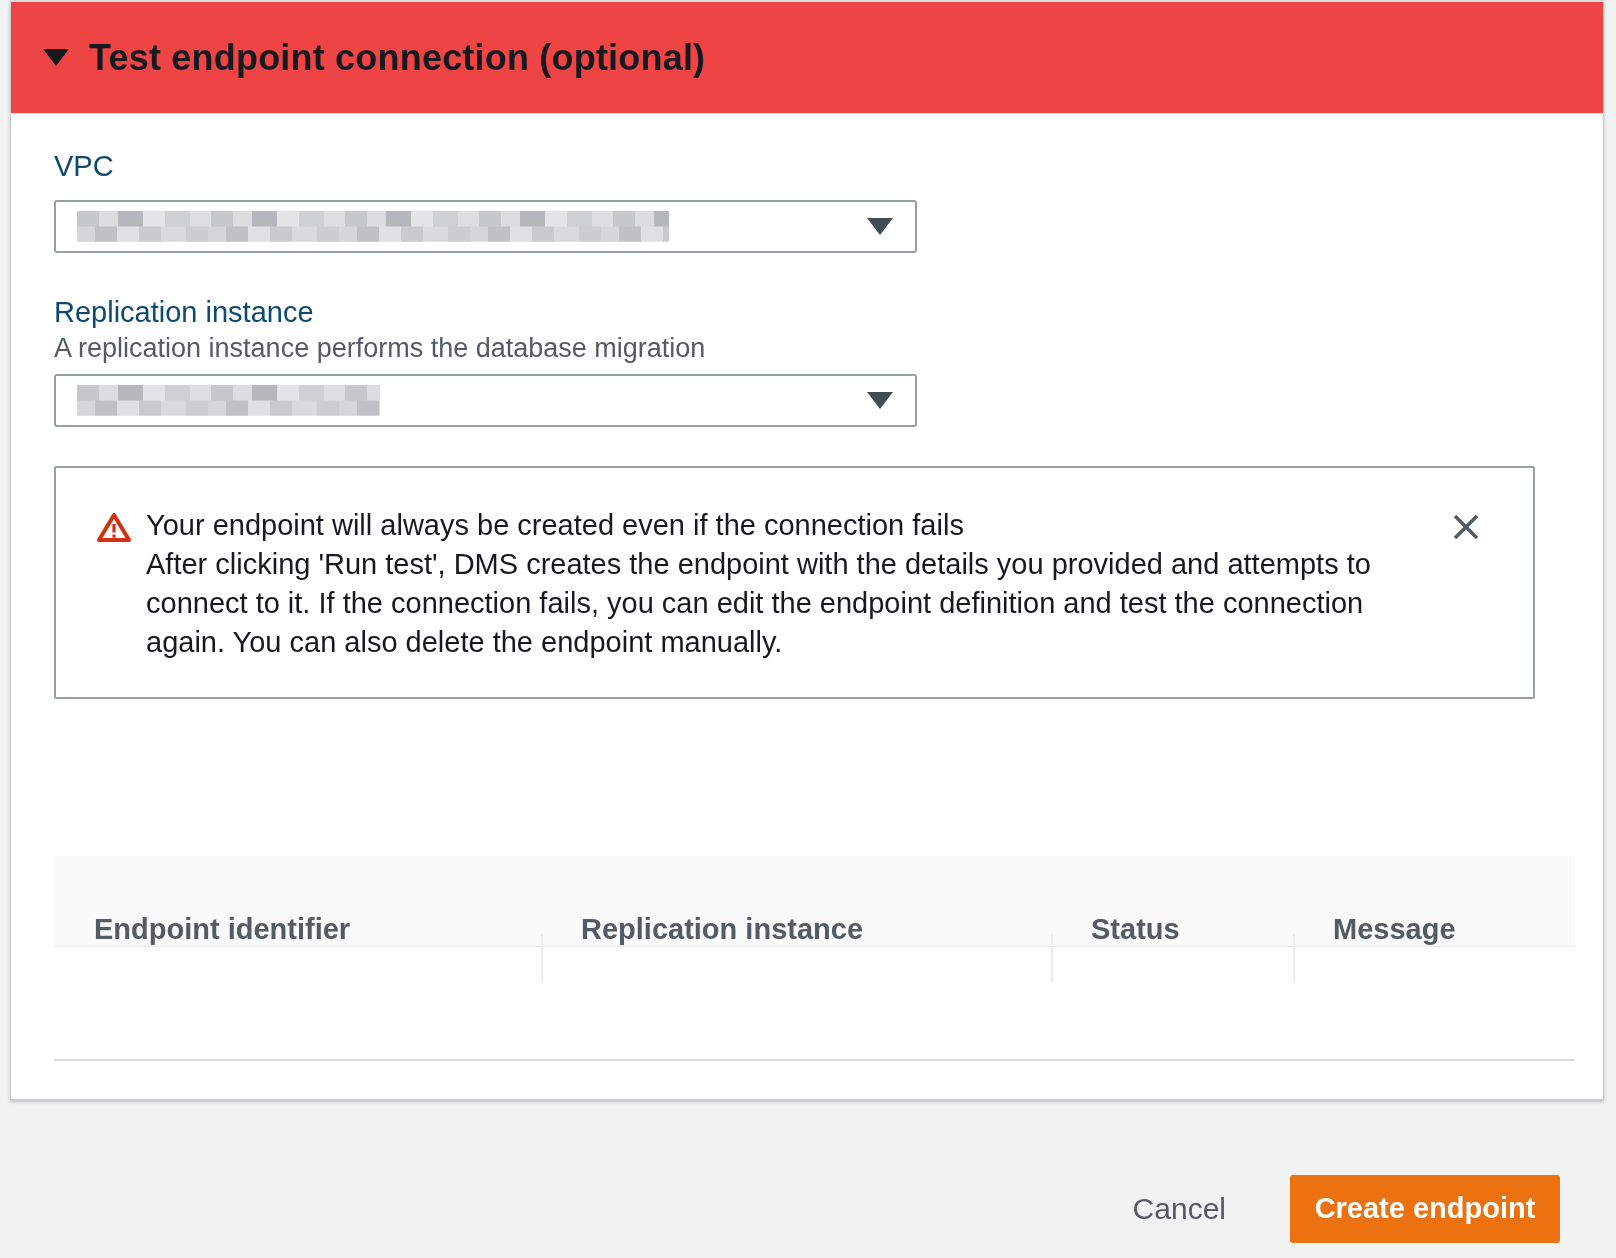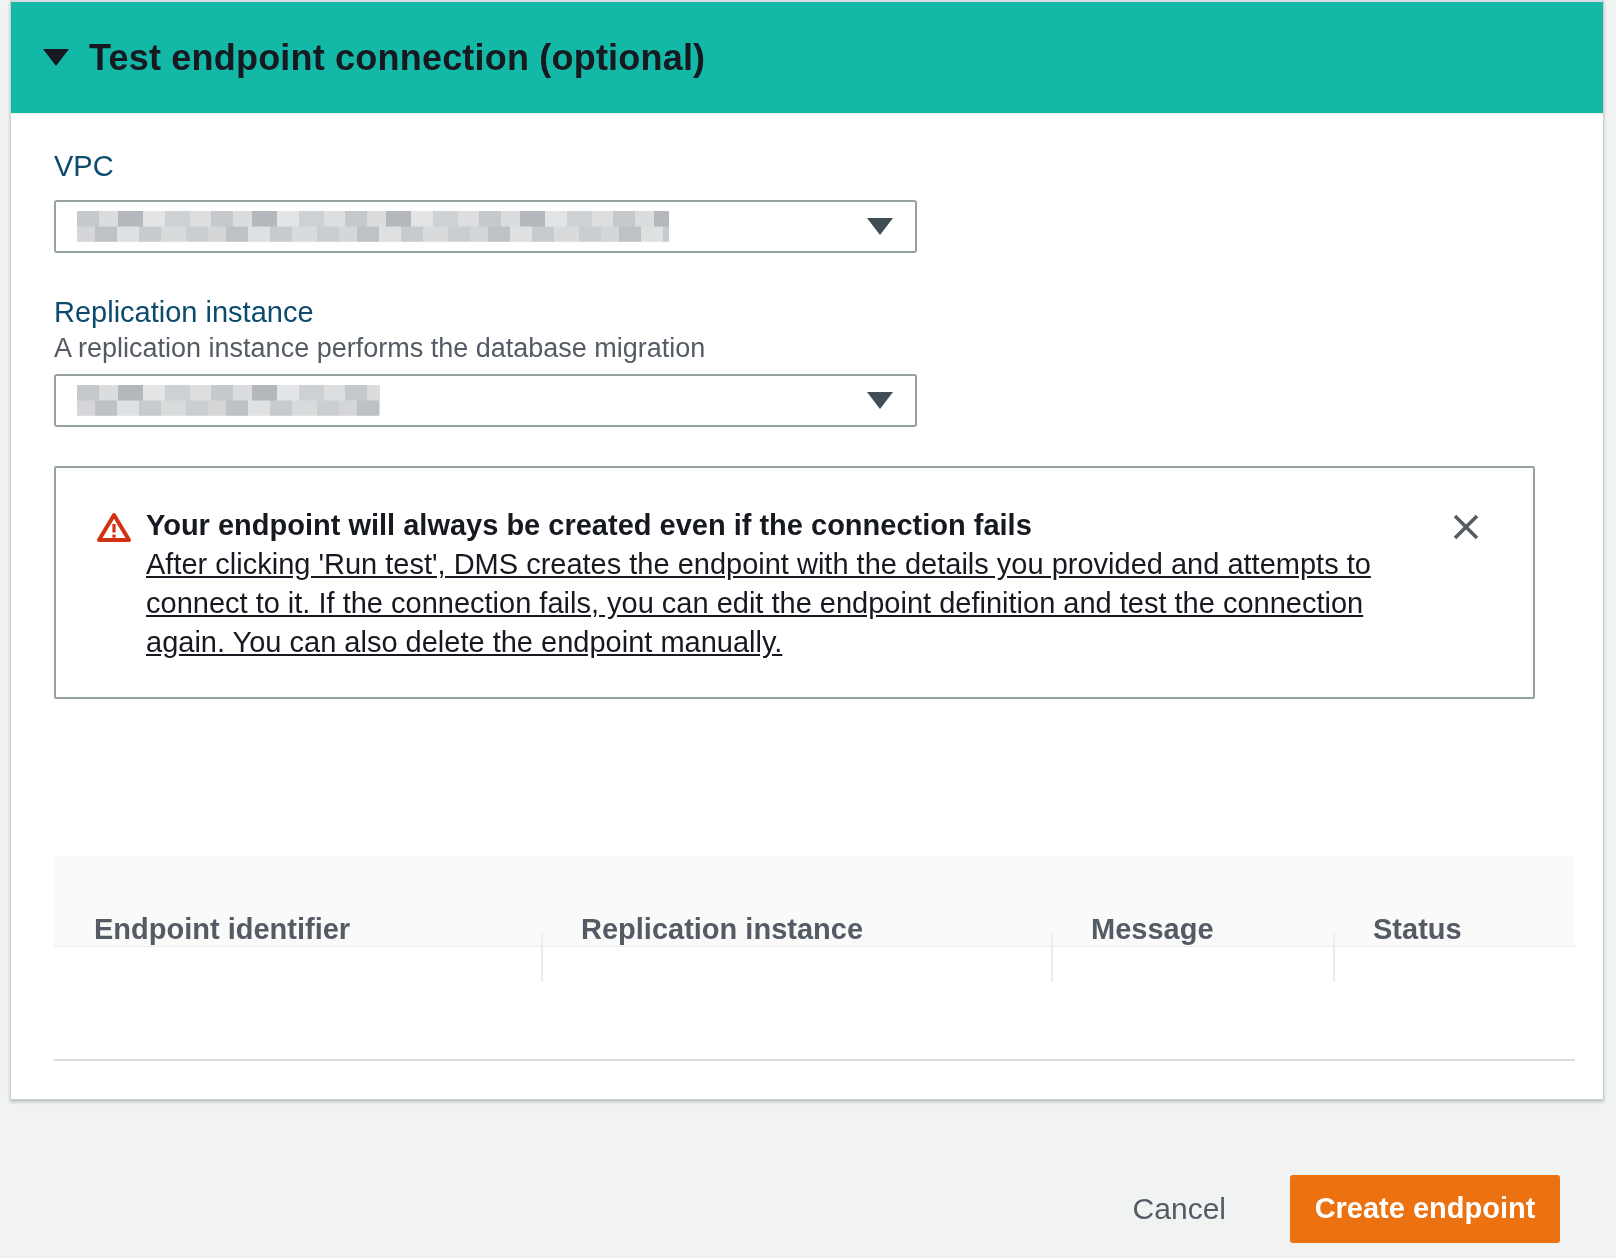--- a/index.html
+++ b/index.html
@@ -17,21 +17,21 @@
     width: 1594px; height: 1100px;
     background: #ffffff;
     border: 1px solid #c9d0d4;
     border-top: 2px solid #d8dddf;
     box-shadow: 0 2px 3px rgba(0,28,36,0.22);
   }
   .section-header {
     position: absolute;
     left: 0; top: 0; right: 0;
     height: 112px;
-    background: #14b8a6;
+    background: #ef4444;
     border-bottom: 1px solid #eaeded;
     display: flex;
     align-items: center;
   }
   .caret-down {
     width: 0; height: 0;
     border-left: 13px solid transparent;
     border-right: 13px solid transparent;
     border-top: 17px solid #16191f;
     margin-left: 32px;
@@ -97,33 +97,32 @@
     border-radius: 2px;
   }
   .alert-icon {
     position: absolute;
     left: 40px; top: 43px;
   }
   .alert-title {
     position: absolute;
     left: 90px; top: 38px;
     font-size: 29px;
-    font-weight: 700;
+    font-weight: 400;
     color: #16191f;
     line-height: 39px;
   }
   .alert-body {
     position: absolute;
     left: 90px; top: 77px;
     width: 1300px;
     font-size: 29px;
     font-weight: 400;
     color: #16191f;
     line-height: 39px;
-    text-decoration: underline;
   }
   .alert-close {
     position: absolute;
     right: 50px; top: 42px;
     width: 34px; height: 34px;
     cursor: pointer;
     display: flex; align-items: center; justify-content: center;
   }
   .btn-orange {
     background: #ec7211;
@@ -252,25 +251,25 @@
 
 
   <div class="results">
     <div class="results-header">
       <div class="col col-1">
         <span class="col-label">Endpoint identifier</span>
       </div>
       <div class="col col-2">
         <span class="col-label">Replication instance</span>
       </div>
+      <div class="col col-3">
+        <span class="col-label">Status</span>
+      </div>
       <div class="col col-4">
         <span class="col-label">Message</span>
-      </div>
-      <div class="col col-3">
-        <span class="col-label">Status</span>
       </div>
     </div>
   </div>
 
 </div>
 
 <div class="footer-actions">
   <button id="cancel-btn">Cancel</button>
   <button id="create-endpoint-btn" class="btn-orange">Create endpoint</button>
 </div>

